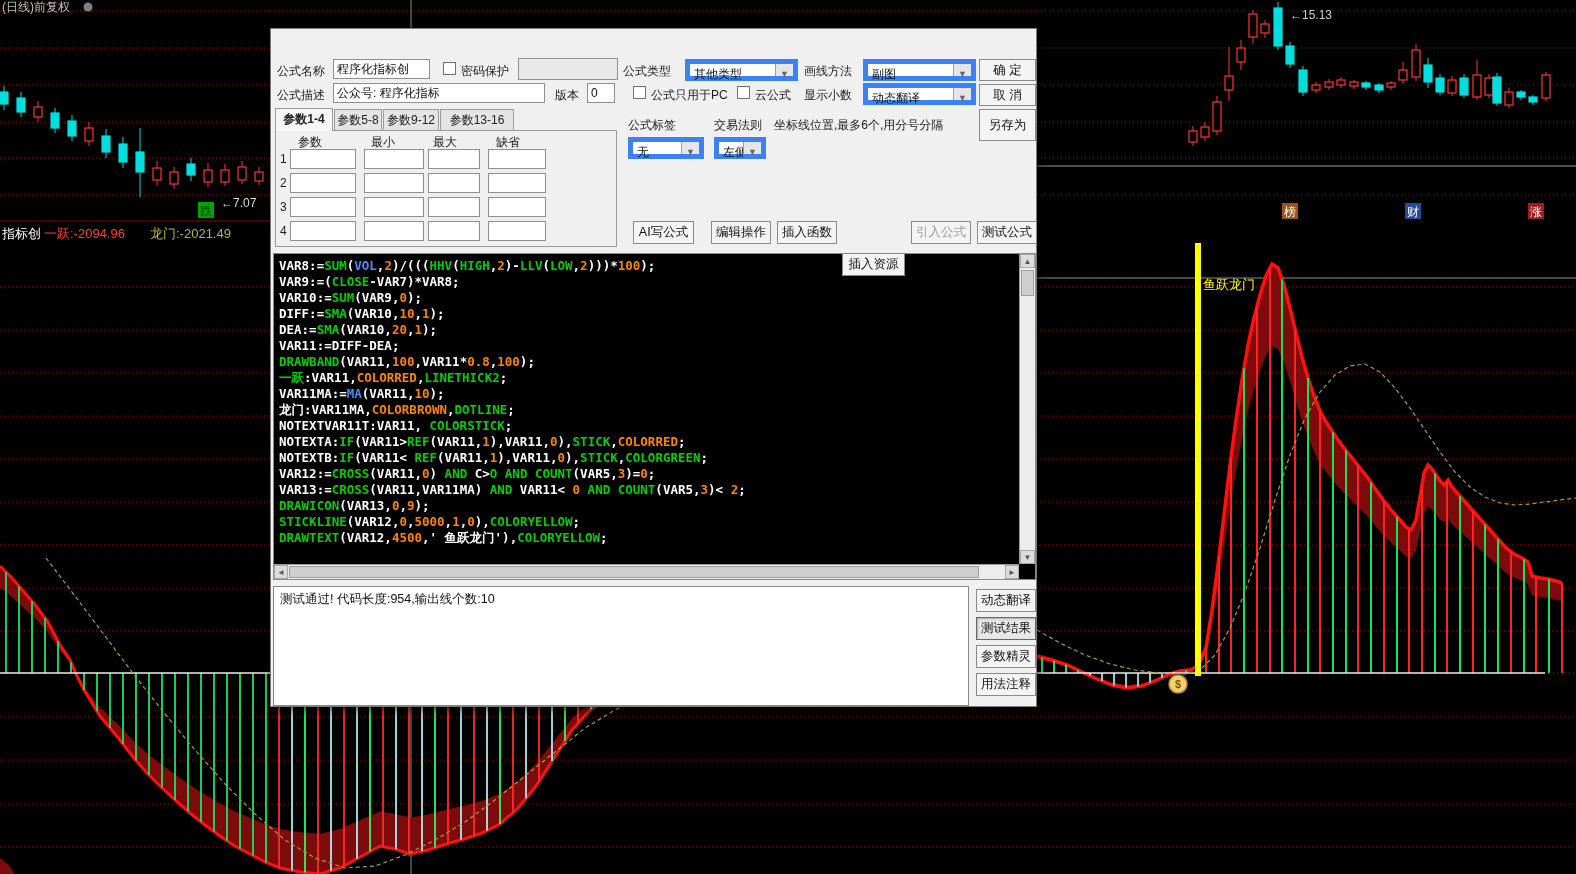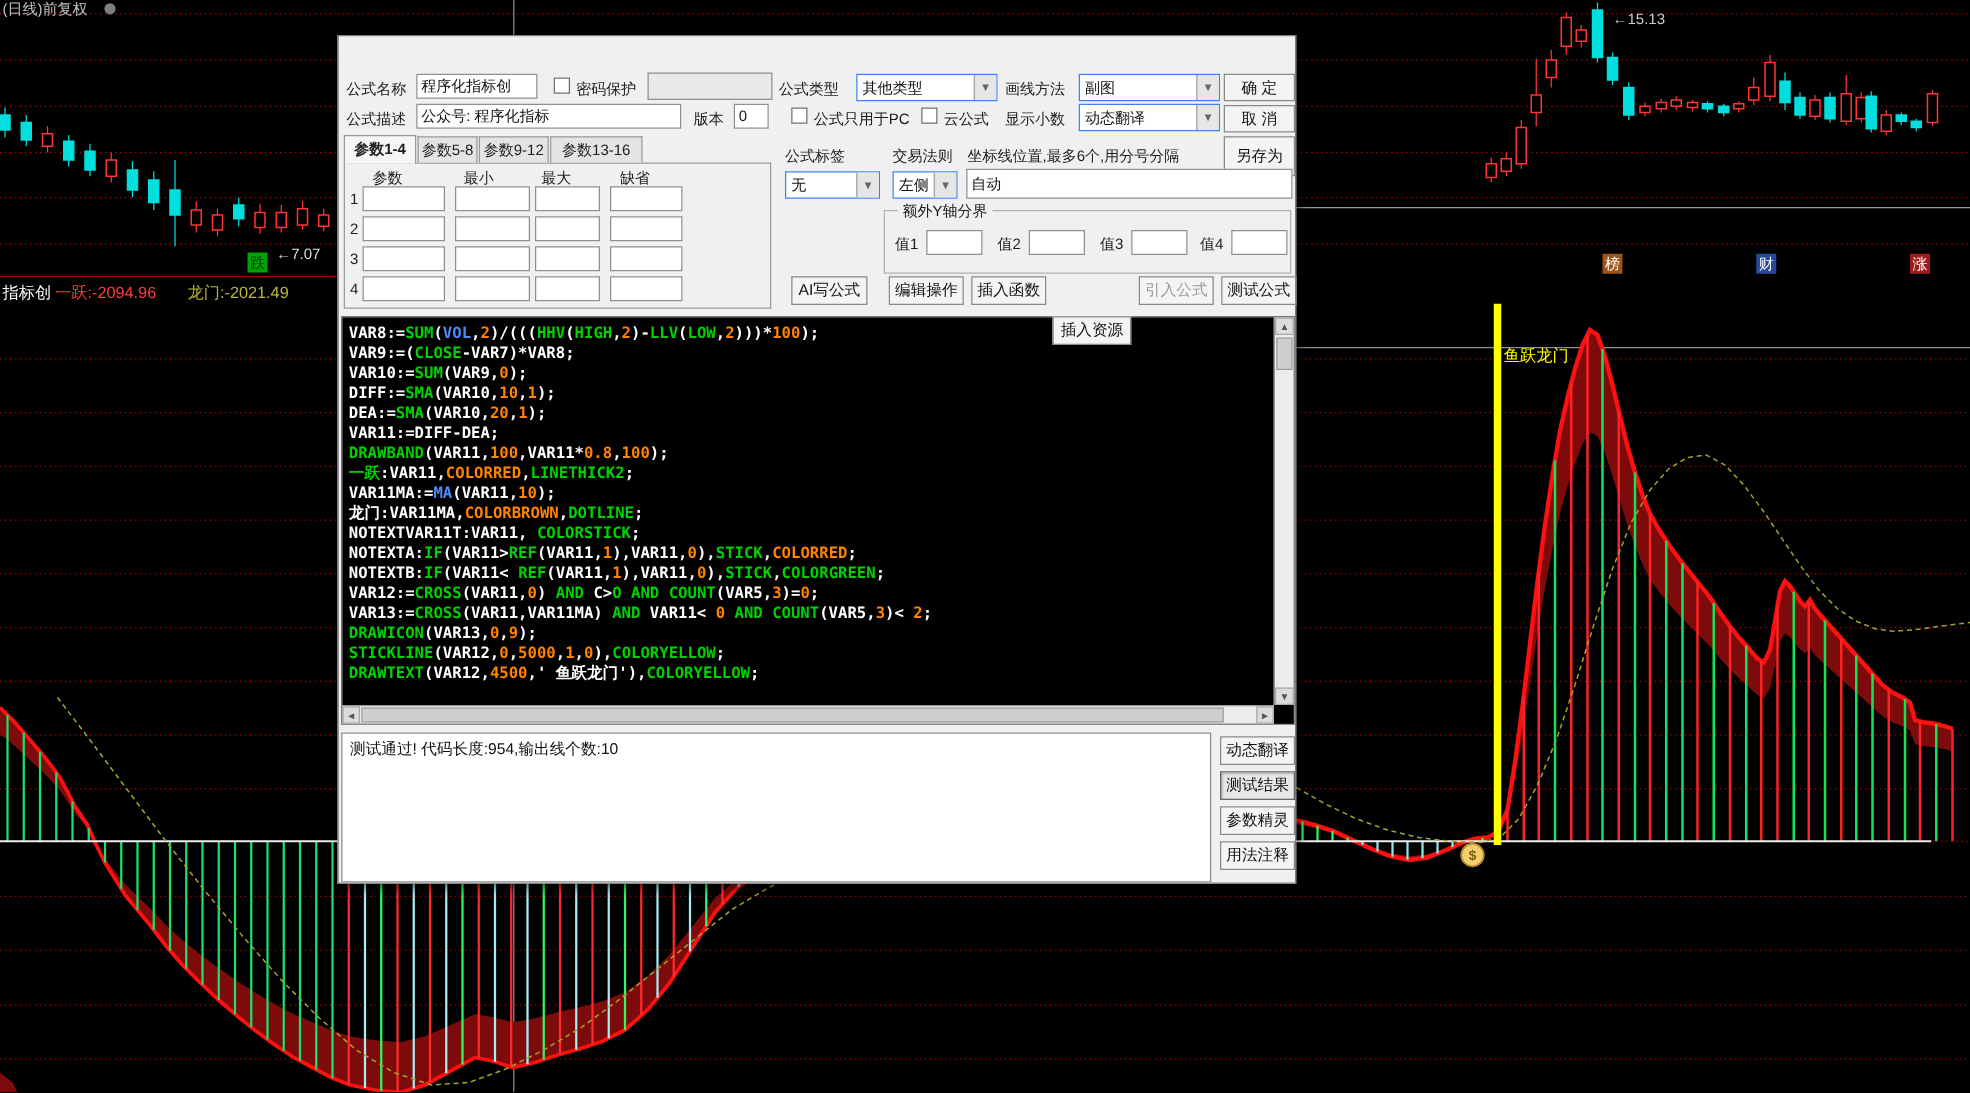--- a/index.html
+++ b/index.html
@@ -10,21 +10,21 @@
   #dialog{position:absolute;left:270px;top:28px;width:767px;height:679px;z-index:10;
           background:#f0f0f0;border:1px solid #7c7c7c;box-shadow:2px 3px 8px rgba(0,0,0,.55);box-sizing:border-box;}
   #titlebar{position:absolute;left:0;top:0;right:0;height:22px;background:linear-gradient(#bf3434,#a82424);
             color:#fff;font-size:13px;line-height:22px;padding-left:8px;box-sizing:border-box;}
   .win-btn{position:absolute;top:0;width:22px;height:22px;text-align:center;color:#fff;font-size:12px;line-height:22px;cursor:default;}
   #win-restore{right:24px;} #win-close{right:2px;}
   .lbl{position:absolute;font-size:12px;color:#1c1c1c;white-space:nowrap;}
   .inp{position:absolute;background:#fff;border:1px solid #8f8f8f;font-size:12px;padding:1px 3px;
        box-sizing:border-box;font-family:"Liberation Sans",sans-serif;color:#111;}
   .inp[disabled]{background:#e9e9e9;}
-  .sel{position:absolute;background:#fff;border:1px solid #3b82f6;box-sizing:border-box;font-size:12px;color:#111;}
+  .sel{position:absolute;background:#fff;border:5px solid #3b82f6;box-sizing:border-box;font-size:12px;color:#111;}
   .sel .sel-txt{position:absolute;left:4px;top:2px;right:18px;overflow:hidden;white-space:nowrap;}
   .sel .sel-arr{position:absolute;right:0;top:0;bottom:0;width:17px;background:#e6e6e6;border-left:1px solid #9f9f9f;
                 color:#666;font-size:9px;text-align:center;line-height:20px;}
   .btn{position:absolute;background:#f4f4f4;border:1px solid #8a8a8a;font-size:12.5px;color:#111;text-align:center;
        box-sizing:border-box;font-family:"Liberation Sans",sans-serif;cursor:default;display:flex;align-items:center;justify-content:center;}
   .btn.disabled{color:#9b9b9b;}
   .btn.pressed{border:1px solid #666;background:#e7e7e7;box-shadow:inset 1px 1px 2px rgba(0,0,0,.25);}
   .chk{position:absolute;width:13px;height:13px;background:#fff;border:1px solid #707070;box-sizing:border-box;}
   .tab{position:absolute;top:80px;height:21px;background:#e4e4e4;border:1px solid #9a9a9a;border-bottom:none;
        font-size:12px;text-align:center;line-height:20px;box-sizing:border-box;color:#222;}
@@ -411,34 +411,21 @@
     <span class="lbl" style="left:443px;top:88px;">交易法则</span>
     <span class="lbl" style="left:503px;top:88px;">坐标线位置,最多6个,用分号分隔</span>
     <div class="sel" style="left:357px;top:108px;width:76px;height:22px;">
       <span class="sel-txt">无</span>
       <span class="sel-arr">▼</span>
     </div>
     <div class="sel" style="left:443px;top:108px;width:52px;height:22px;">
       <span class="sel-txt">左侧</span>
       <span class="sel-arr">▼</span>
     </div>
-    <input class="inp" style="left: 502px; top: 106px; width: 261px; height: 24px;" value="自动">
-
-    <div id="groupbox">
-      <span class="legend">额外Y轴分界</span>
-      <div id="yvals"></div>
-    <span class="lbl" style="left: 8px; top: 18px;">值1</span>
-        <input class="inp" style="left: 33px; top: 15px; width: 45px; height: 20px;">
-        <span class="lbl" style="left: 90px; top: 18px;">值2</span>
-        <input class="inp" style="left: 115px; top: 15px; width: 45px; height: 20px;">
-        <span class="lbl" style="left: 172px; top: 18px;">值3</span>
-        <input class="inp" style="left: 197px; top: 15px; width: 45px; height: 20px;">
-        <span class="lbl" style="left: 252px; top: 18px;">值4</span>
-        <input class="inp" style="left: 277px; top: 15px; width: 45px; height: 20px;">
-      </div>
+
 
     <div id="actions-holder"></div>
 
     <div id="codewrap">
       <div id="codetext"><div><span class="w">VAR8:=</span><span class="g">SUM</span><span class="w">(</span><span class="b">VOL</span><span class="w">,</span><span class="o">2</span><span class="w">)/(((</span><span class="g">HHV</span><span class="w">(</span><span class="g">HIGH</span><span class="w">,</span><span class="o">2</span><span class="w">)-</span><span class="g">LLV</span><span class="w">(</span><span class="g">LOW</span><span class="w">,</span><span class="o">2</span><span class="w">)))*</span><span class="o">100</span><span class="w">);</span></div><div><span class="w">VAR9:=(</span><span class="g">CLOSE</span><span class="w">-VAR7)*VAR8;</span></div><div><span class="w">VAR10:=</span><span class="g">SUM</span><span class="w">(VAR9,</span><span class="o">0</span><span class="w">);</span></div><div><span class="w">DIFF:=</span><span class="g">SMA</span><span class="w">(VAR10,</span><span class="o">10</span><span class="w">,</span><span class="o">1</span><span class="w">);</span></div><div><span class="w">DEA:=</span><span class="g">SMA</span><span class="w">(VAR10,</span><span class="o">20</span><span class="w">,</span><span class="o">1</span><span class="w">);</span></div><div><span class="w">VAR11:=DIFF-DEA;</span></div><div><span class="g">DRAWBAND</span><span class="w">(VAR11,</span><span class="o">100</span><span class="w">,VAR11*</span><span class="o">0.8</span><span class="w">,</span><span class="o">100</span><span class="w">);</span></div><div><span class="g">一跃</span><span class="w">:VAR11,</span><span class="o">COLORRED</span><span class="w">,</span><span class="g">LINETHICK2</span><span class="w">;</span></div><div><span class="w">VAR11MA:=</span><span class="b">MA</span><span class="w">(VAR11,</span><span class="o">10</span><span class="w">);</span></div><div><span class="w">龙门:VAR11MA,</span><span class="o">COLORBROWN</span><span class="w">,</span><span class="g">DOTLINE</span><span class="w">;</span></div><div><span class="w">NOTEXTVAR11T:VAR11, </span><span class="g">COLORSTICK</span><span class="w">;</span></div><div><span class="w">NOTEXTA:</span><span class="g">IF</span><span class="w">(VAR11&gt;</span><span class="g">REF</span><span class="w">(VAR11,</span><span class="o">1</span><span class="w">),VAR11,</span><span class="o">0</span><span class="w">),</span><span class="g">STICK</span><span class="w">,</span><span class="o">COLORRED</span><span class="w">;</span></div><div><span class="w">NOTEXTB:</span><span class="g">IF</span><span class="w">(VAR11&lt; </span><span class="g">REF</span><span class="w">(VAR11,</span><span class="o">1</span><span class="w">),VAR11,</span><span class="o">0</span><span class="w">),</span><span class="g">STICK</span><span class="w">,</span><span class="g">COLORGREEN</span><span class="w">;</span></div><div><span class="w">VAR12:=</span><span class="g">CROSS</span><span class="w">(VAR11,</span><span class="o">0</span><span class="w">) </span><span class="g">AND</span><span class="w"> C&gt;</span><span class="g">O</span><span class="w"> </span><span class="g">AND</span><span class="w"> </span><span class="g">COUNT</span><span class="w">(VAR5,</span><span class="o">3</span><span class="w">)=</span><span class="o">0</span><span class="w">;</span></div><div><span class="w">VAR13:=</span><span class="g">CROSS</span><span class="w">(VAR11,VAR11MA) </span><span class="g">AND</span><span class="w"> VAR11&lt; </span><span class="o">0</span><span class="w"> </span><span class="g">AND</span><span class="w"> </span><span class="g">COUNT</span><span class="w">(VAR5,</span><span class="o">3</span><span class="w">)&lt; </span><span class="o">2</span><span class="w">;</span></div><div><span class="g">DRAWICON</span><span class="w">(VAR13,</span><span class="o">0</span><span class="w">,</span><span class="o">9</span><span class="w">);</span></div><div><span class="g">STICKLINE</span><span class="w">(VAR12,</span><span class="o">0</span><span class="w">,</span><span class="o">5000</span><span class="w">,</span><span class="o">1</span><span class="w">,</span><span class="o">0</span><span class="w">),</span><span class="g">COLORYELLOW</span><span class="w">;</span></div><div><span class="g">DRAWTEXT</span><span class="w">(VAR12,</span><span class="o">4500</span><span class="w">,' 鱼跃龙门'),</span><span class="g">COLORYELLOW</span><span class="w">;</span></div></div>
       <div class="vscroll">
         <div class="sb-arr" style="left:0;top:0;right:0;height:14px;line-height:13px;">▲</div>
         <div class="sb-thumb" style="left:1px;right:1px;top:16px;height:26px;"></div>
         <div class="sb-arr" style="left:0;bottom:0;right:0;height:14px;line-height:13px;">▼</div>
       </div>

